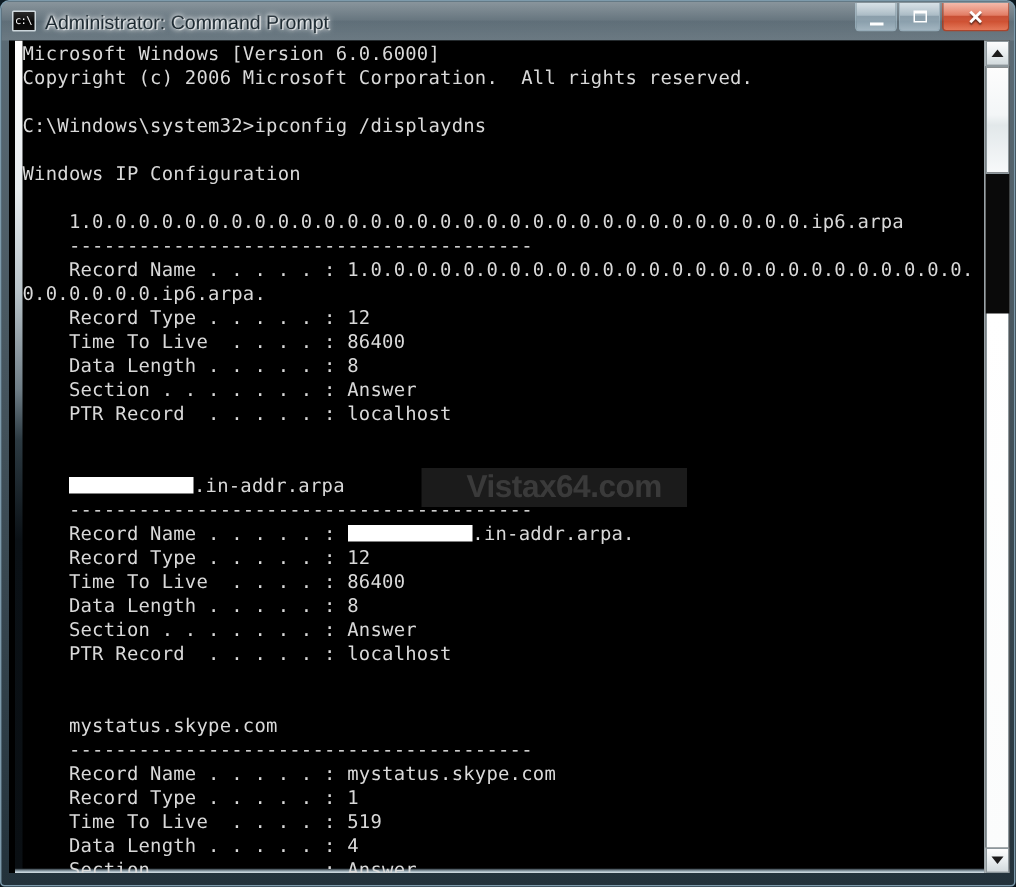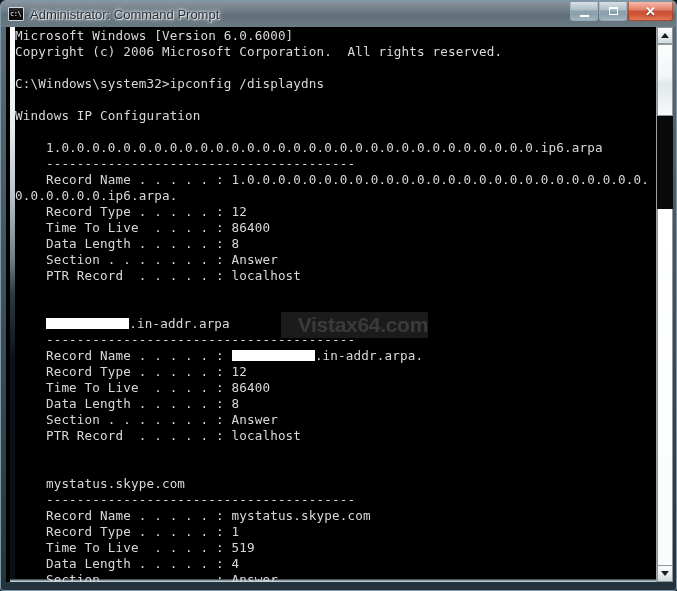--- a/index.html
+++ b/index.html
@@ -187,23 +187,24 @@
     left: 271px;
     top: 285px;
     width: 147px;
     height: 26px;
     background: rgba(160,160,160,0.17);
     font-family: "Liberation Sans", sans-serif;
     font-size: 21px;
     font-weight: 600;
     line-height: 26px;
     color: rgba(225,225,225,0.16);
-    text-align: right;
+    text-align: left;
     letter-spacing: -0.3px;
     pointer-events: none;
+    padding-left: 30px;
   }
 
   
   .scrollbar {
     position: absolute;
     right: 0px; top: 0px;
     width: 17px;
     height: 100%;
     background: #f0f0f0;
     border-left: 1px solid #9aa3a8;

